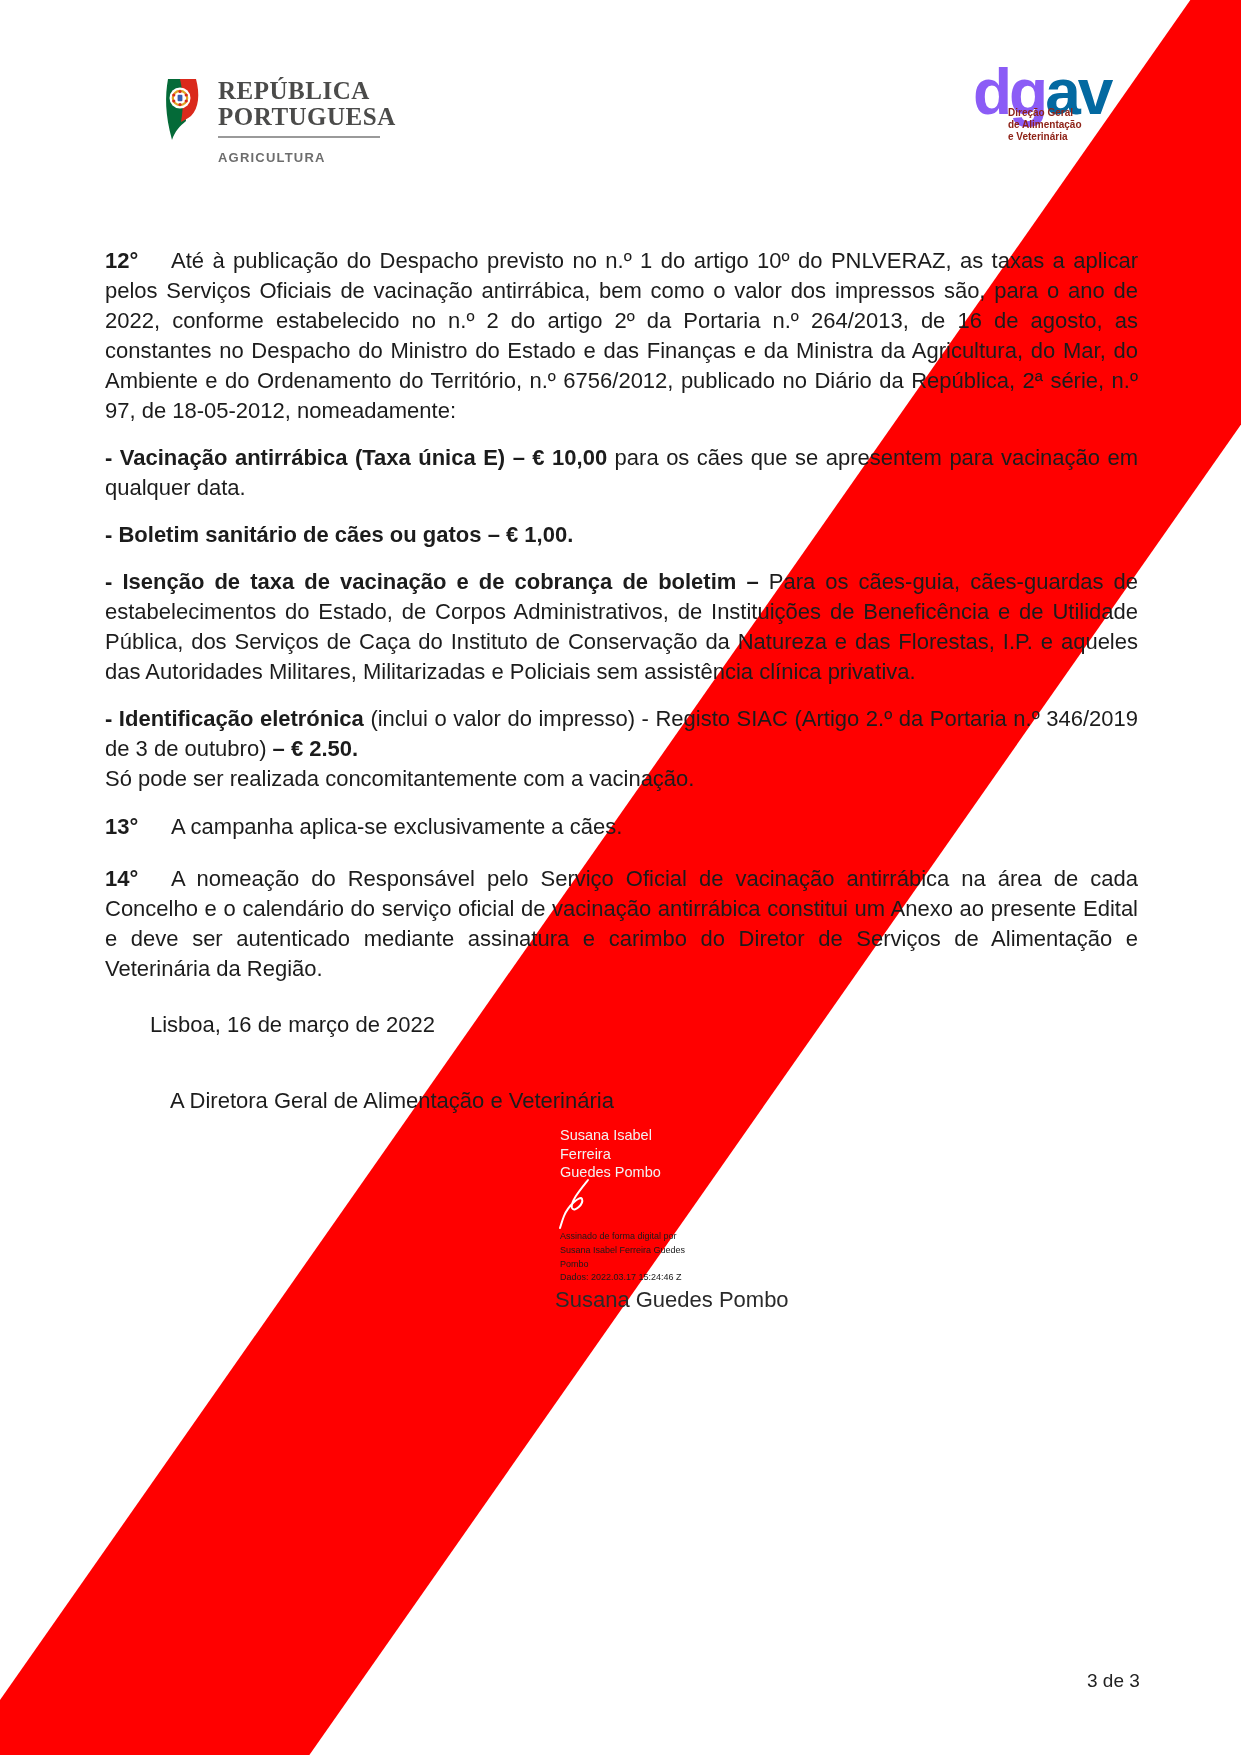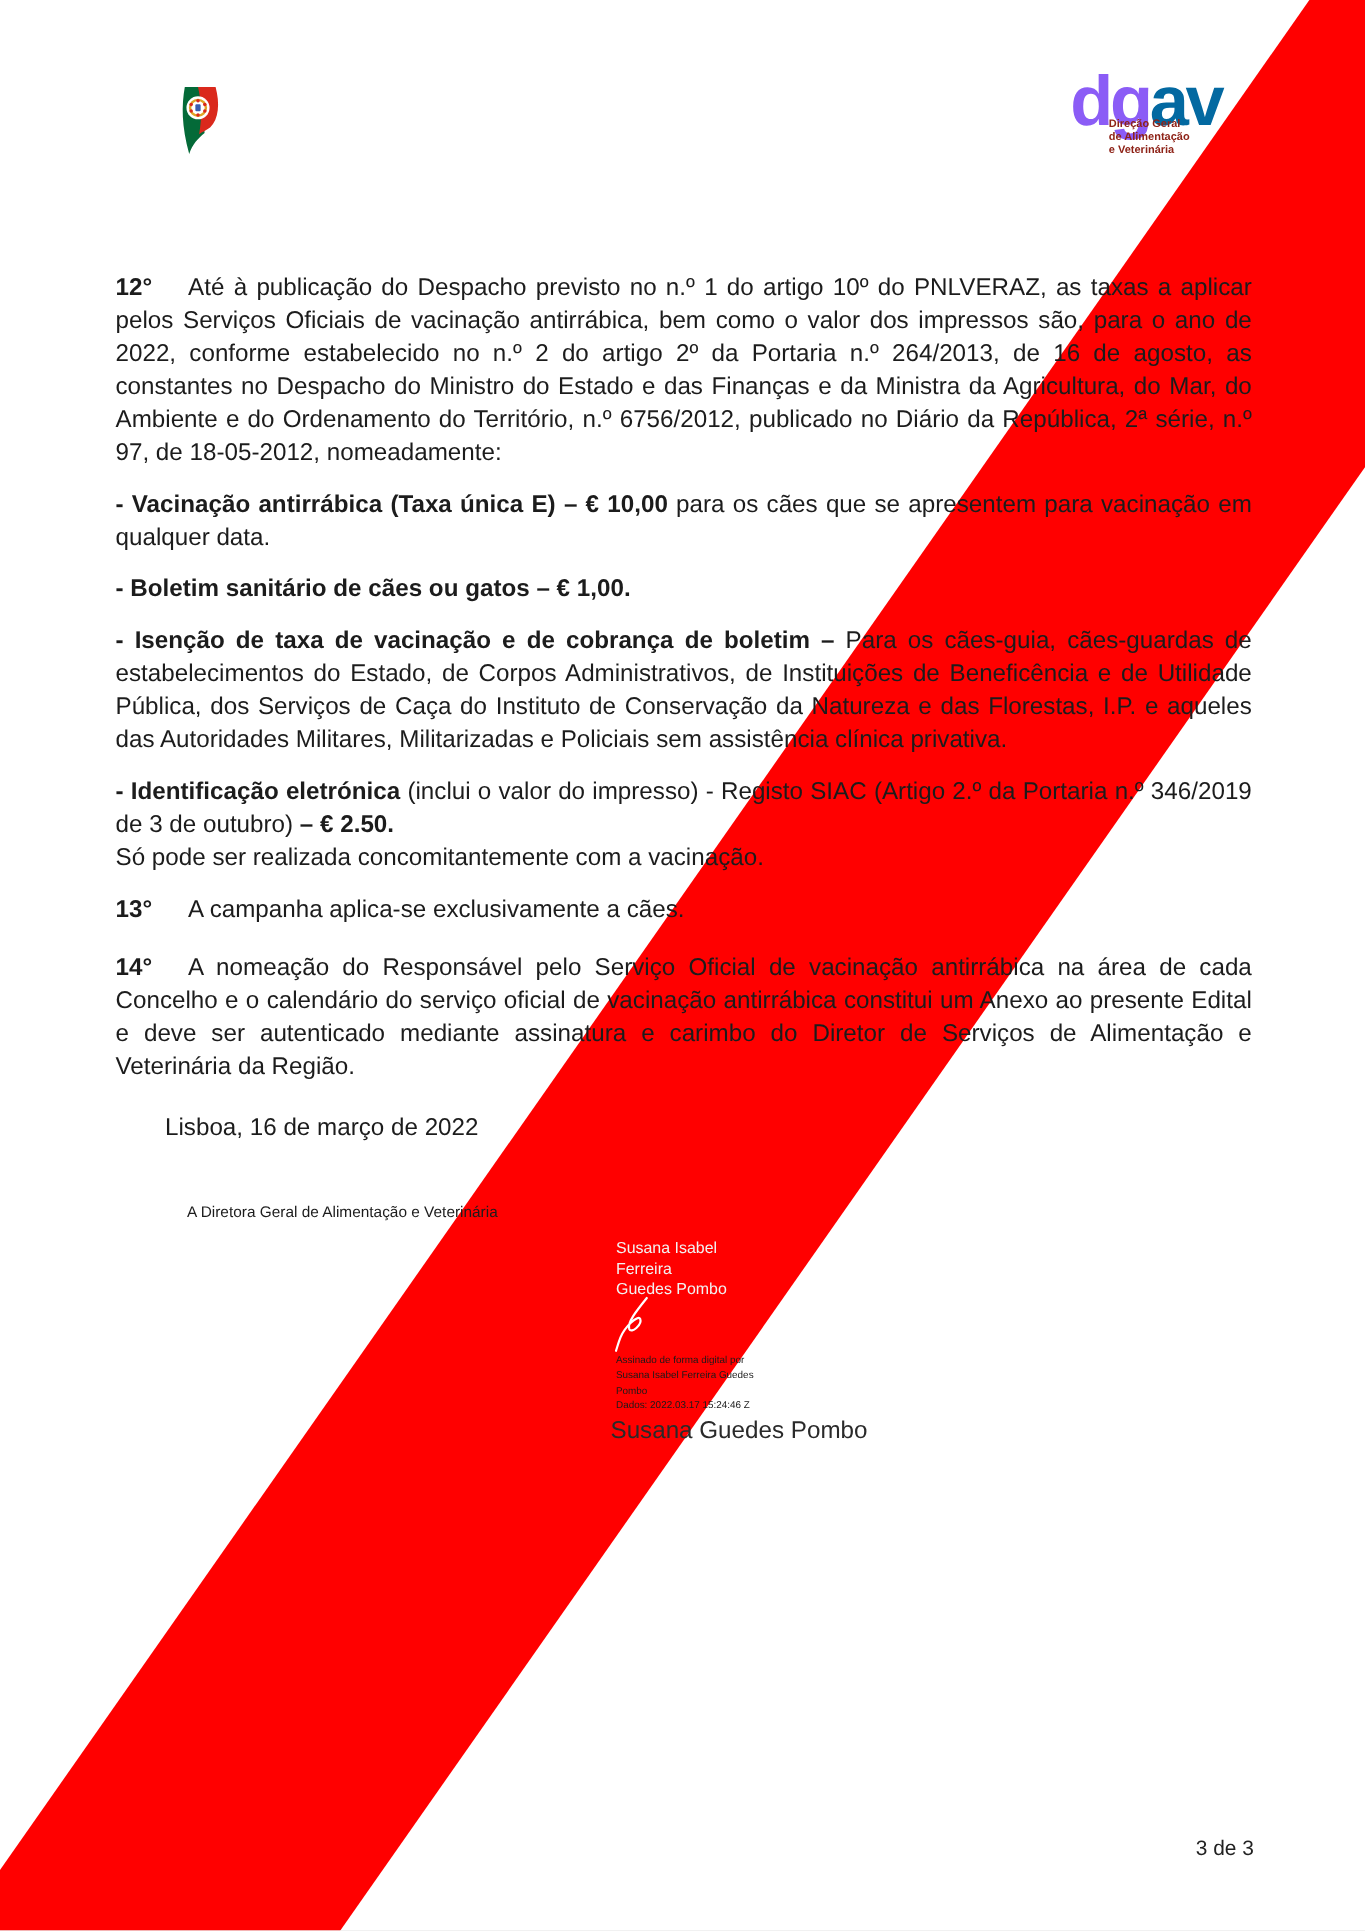--- a/index.html
+++ b/index.html
@@ -51,21 +51,21 @@
     font-size:22px;line-height:30px;
     text-align:justify;
   }
   .para.nogap{margin-bottom:0;}
   .note{margin:0 0 18px;font-size:22px;line-height:30px;}
   .p13{margin-bottom:22px;}
   .num{display:inline-block;width:66px;font-weight:bold;}
   strong{font-weight:bold;}
 
   .place-date{margin:26px 0 0 45px;font-size:22px;line-height:30px;}
-  .sig-title{margin:46px 0 0 65px;font-size:14px;line-height:30px;}
+  .sig-title{margin:46px 0 0 65px;font-size:22px;line-height:30px;}
 
   
   .sig-block{margin-top:10px;}
   .sig-appearance{display:flex;margin-left:455px;align-items:flex-start;flex-direction:column;}
   .sig-name-left{
     width:128px;font-size:14.5px;line-height:1.28;
     color:#f2f2f2;flex:0 0 auto;
   }
   .sig-flourish{width:38px;height:52px;flex:0 0 auto;margin:-4px 0 0 -2px;}
   .sig-details{font-size:9px;line-height:1.55;color:#1a1a1a;}
@@ -90,20 +90,26 @@
         <circle cx="20" cy="20" r="10.5" fill="#ffffff"></circle>
         <circle cx="20" cy="20" r="7.2" fill="none" stroke="#e0a526" stroke-width="2.2"></circle>
         <circle cx="20" cy="13.5" r="1.6" fill="#da291c"></circle>
         <circle cx="26.2" cy="17" r="1.6" fill="#da291c"></circle>
         <circle cx="26.2" cy="23" r="1.6" fill="#da291c"></circle>
         <circle cx="20" cy="26.5" r="1.6" fill="#da291c"></circle>
         <circle cx="13.8" cy="23" r="1.6" fill="#da291c"></circle>
         <circle cx="13.8" cy="17" r="1.6" fill="#da291c"></circle>
         <rect x="17.6" y="16.8" width="4.8" height="6.4" rx="1" fill="#3a5dae"></rect>
       </svg>
+      <div class="gov-text">
+        <div class="gov-line">REPÚBLICA</div>
+        <div class="gov-line">PORTUGUESA</div>
+        <div class="gov-divider"></div>
+        <div class="gov-sub">AGRICULTURA</div>
+      </div>
     </div>
 
     <div class="dgav-logo">
       <div class="dgav-word"><span class="dg">dg</span><span class="av">av</span></div>
       <div class="dgav-sub">
         <div>Direção Geral</div>
         <div>de Alimentação</div>
         <div>e Veterinária</div>
       </div>
     </div>

